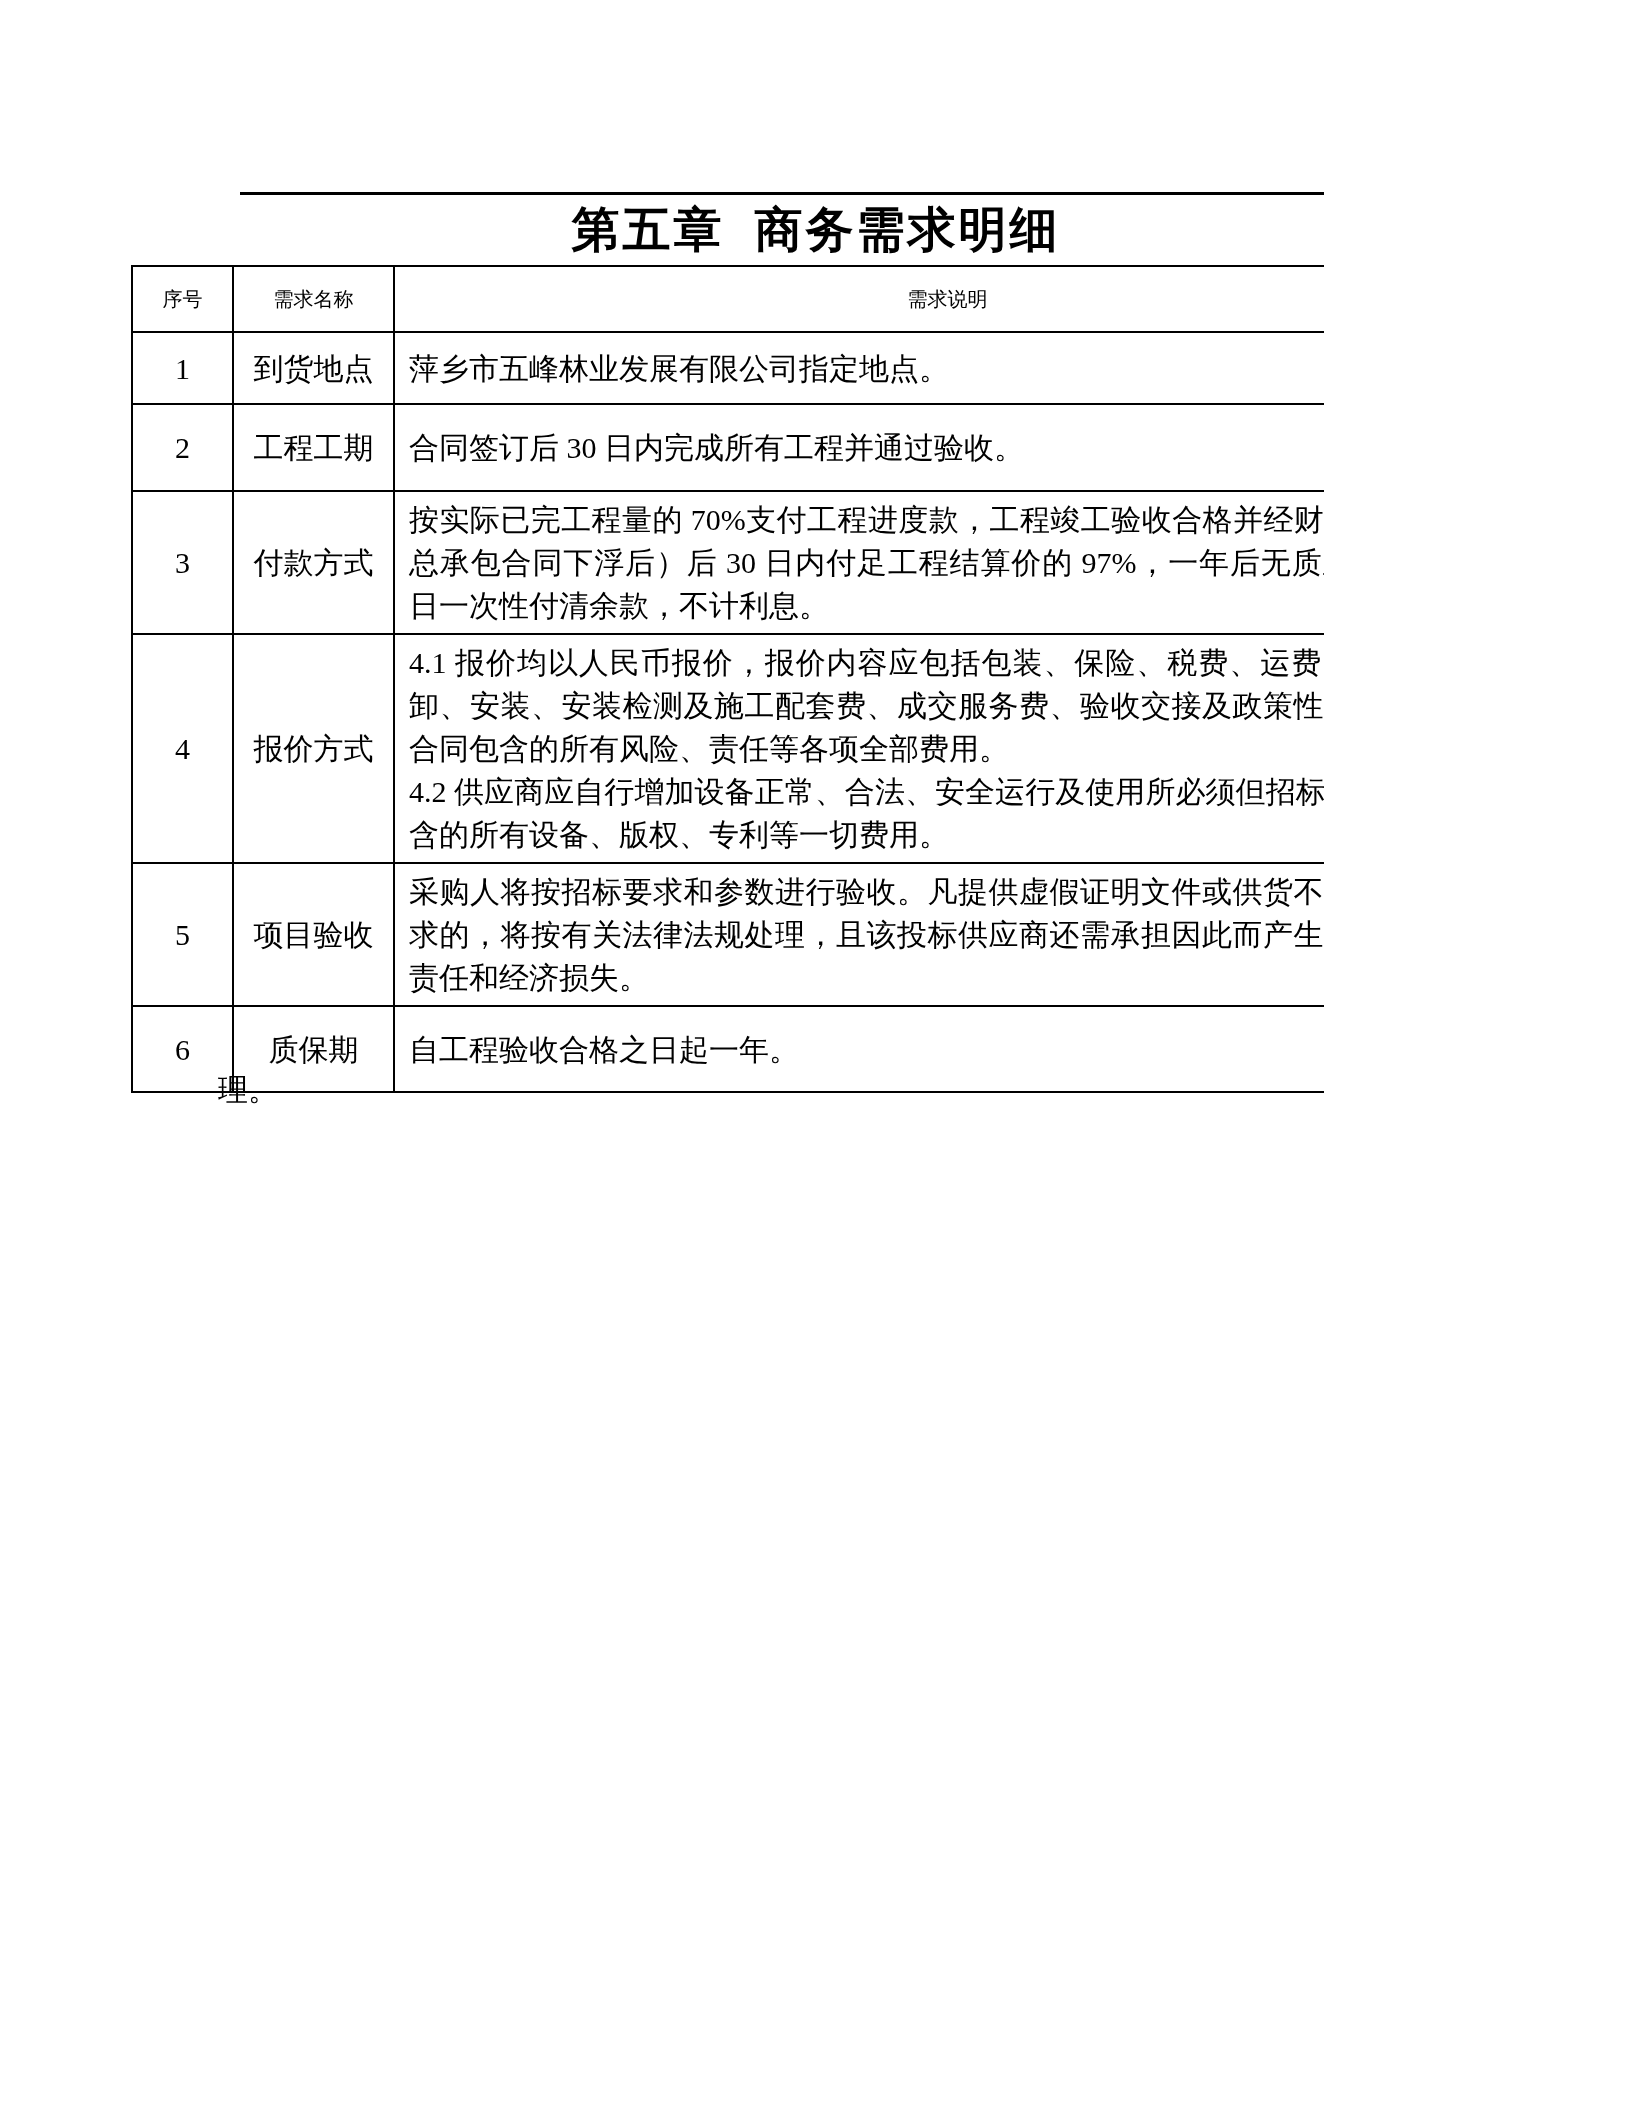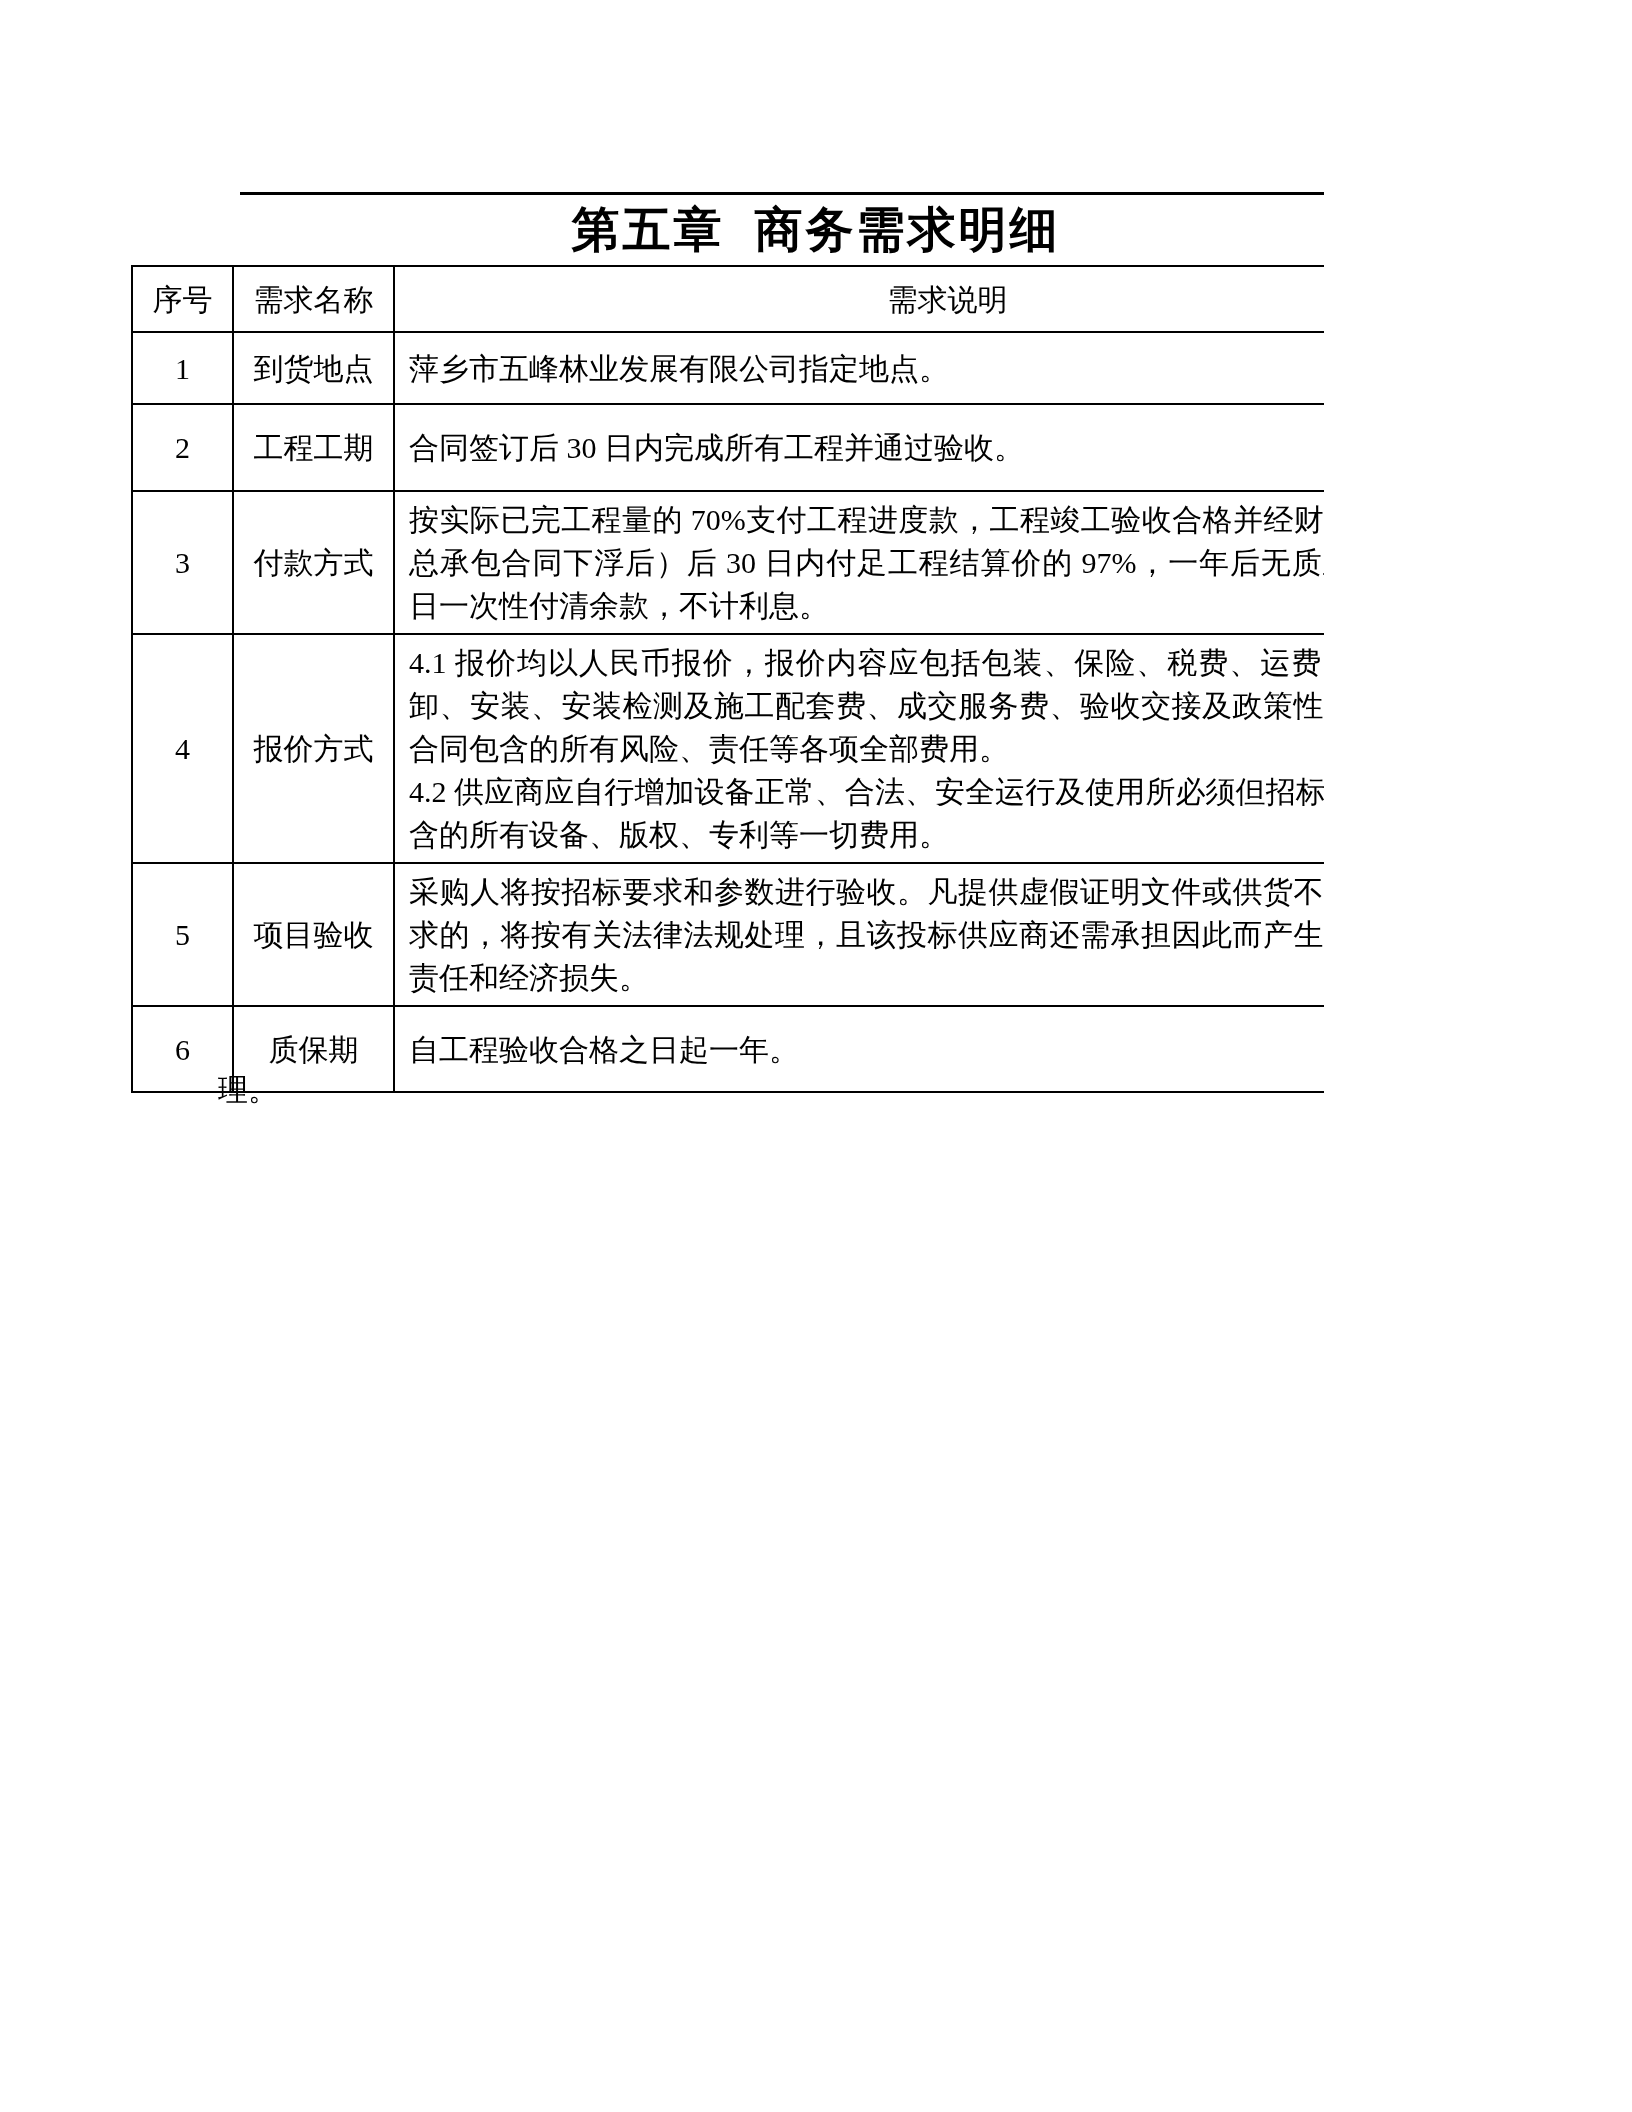--- a/index.html
+++ b/index.html
@@ -48,21 +48,21 @@
   table.req-table td {
     border: 2px solid #000000;
     vertical-align: middle;
     line-height: 43px;
   }
   td.cell-no, td.cell-name { text-align: center; }
   td.cell-desc {
     text-align: justify;
     padding: 6px 24px 6px 14px;
   }
-  td.head { text-align: center; font-size: 30px; }
+  td.head { text-align: center; font-size: 20px; }
   tr.row-h  td { height: 66px; }
   tr.row-1  td { height: 72px; }
   tr.row-2  td { height: 87px; }
   tr.row-3  td { height: 132px; border-radius: 19px; }
   tr.row-4  td { height: 211px; }
   tr.row-5  td { height: 135px; }
   tr.row-6  td { height: 86px; }
   .notes {
     position: absolute;
     left: 218px;

